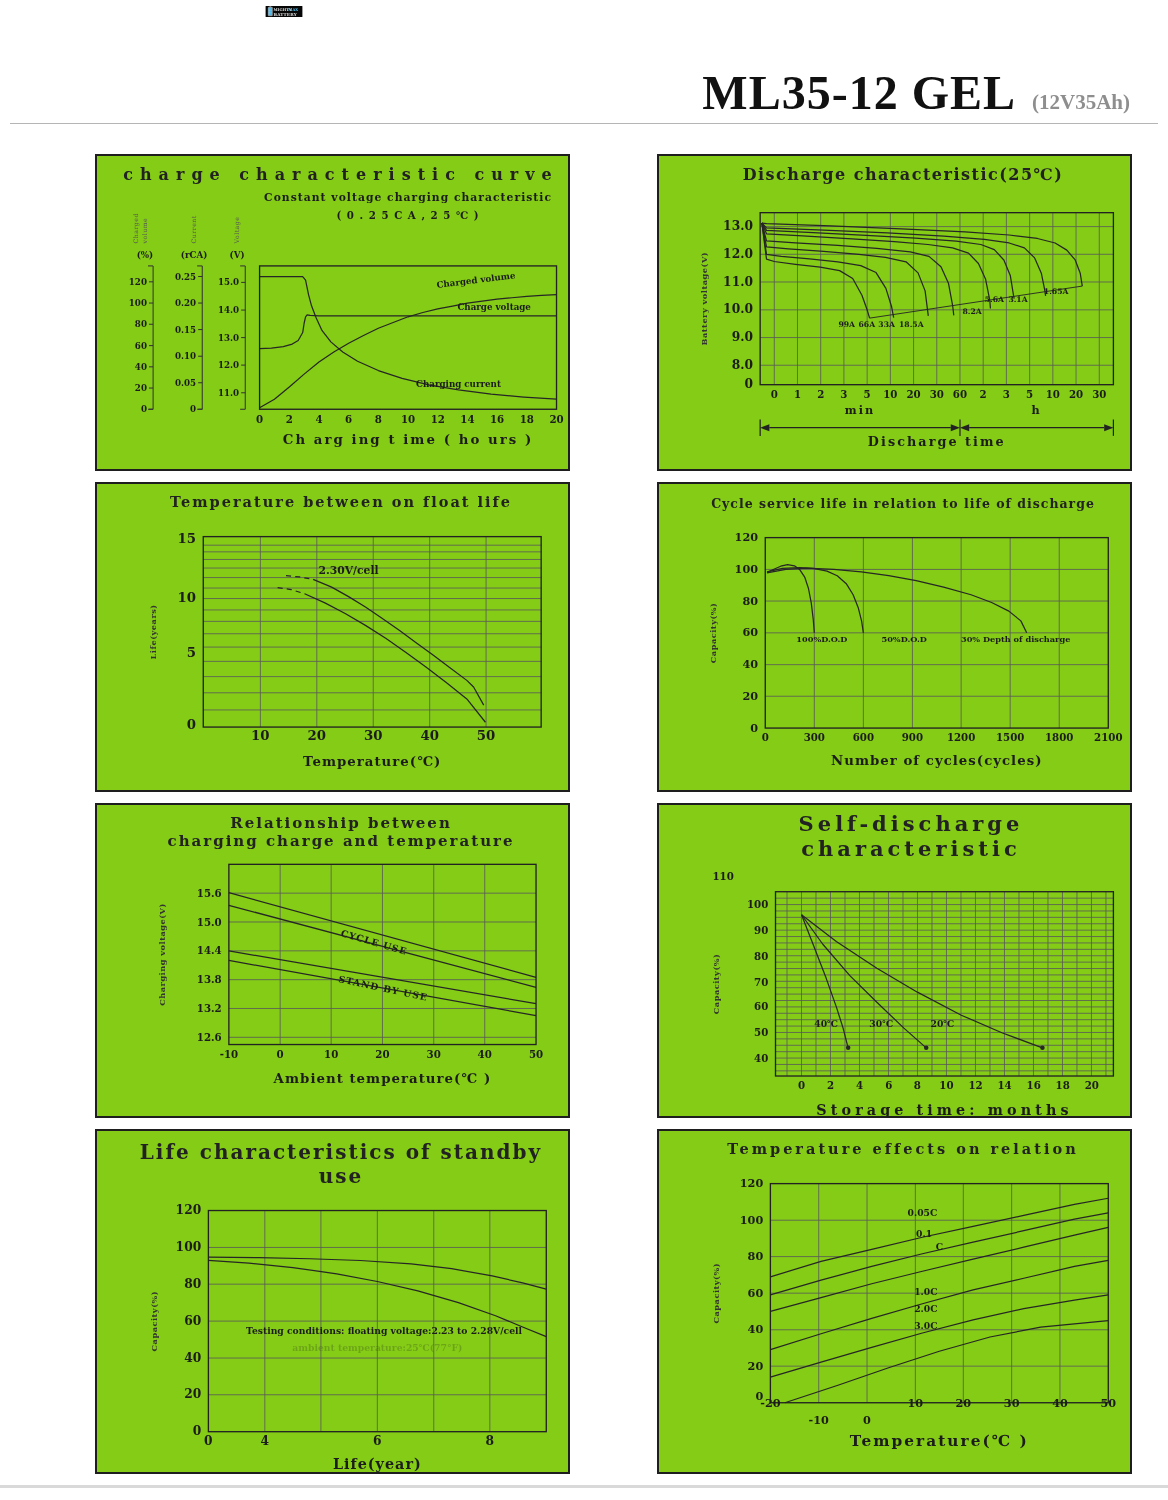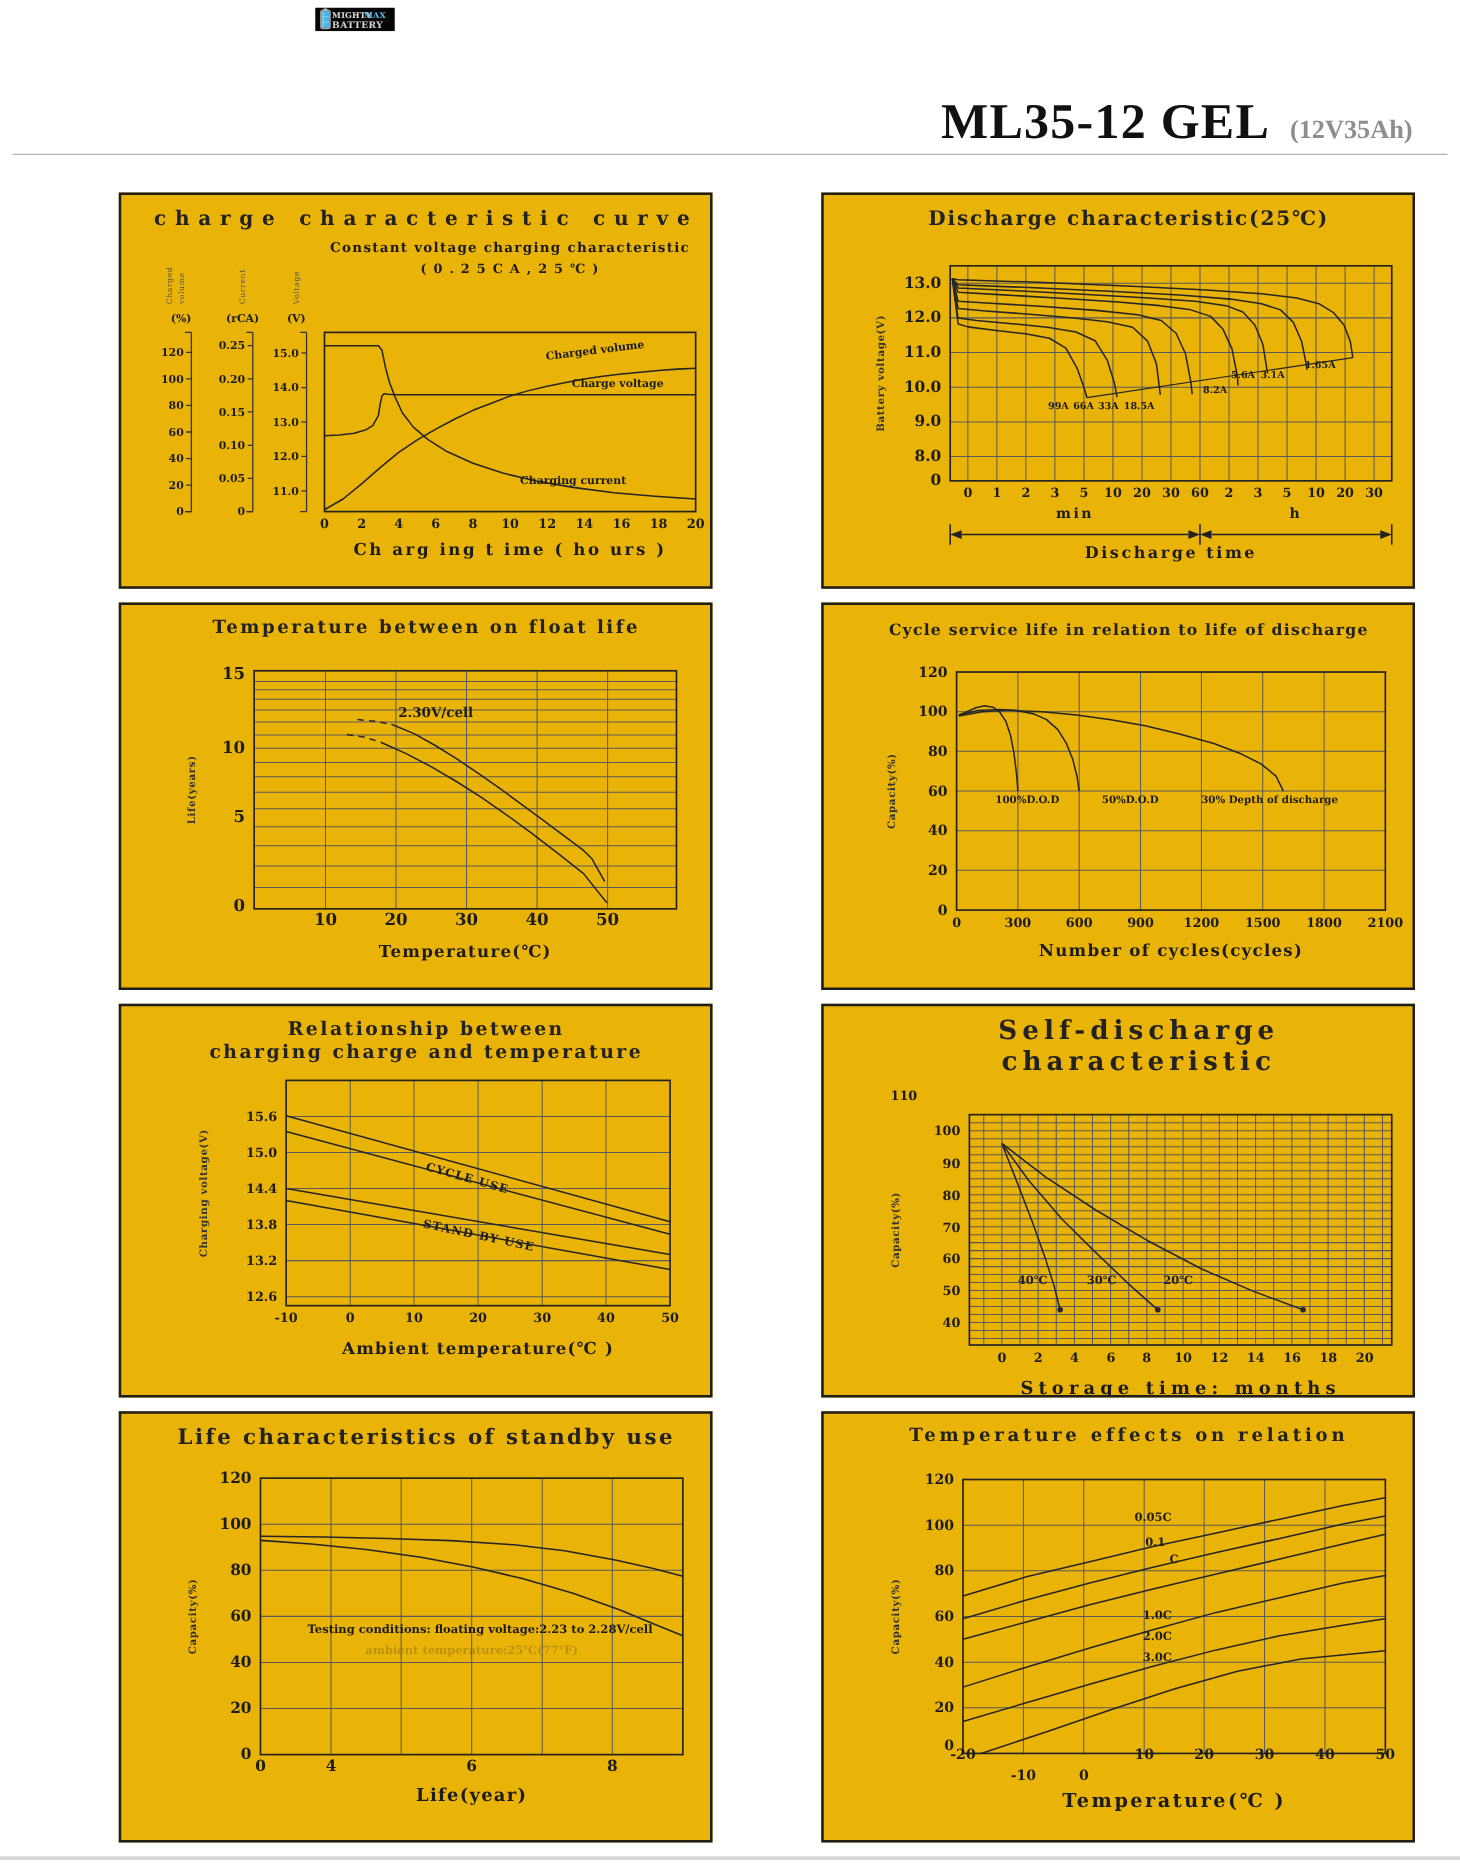--- a/index.html
+++ b/index.html
@@ -1,34 +1,34 @@
 <!DOCTYPE html>
 <html><head>
 <meta charset="utf-8">
 <style>
   html,body{margin:0;padding:0;background:#ffffff;}
   body{width:1168px;height:1500px;font-family:"DejaVu Serif",serif;color:#1c1c1c;}
   .page{position:relative;width:1168px;height:1500px;background:#fff;overflow:hidden;}
   header{display:flex;align-items:flex-start;padding:6px 38px 0 100px;height:114px;flex-direction:column;}
   .logo-svg{width:368px;height:110px;display:block;}
   .model{margin-left:auto;display:flex;align-items:baseline;gap:16px;margin-top:48px;white-space:nowrap;}
-  .model-name{font-size:40px;font-weight:bold;letter-spacing:1px;font-family:"Liberation Serif",serif;color:#111;}
+  .model-name{font-size:48px;font-weight:bold;letter-spacing:1px;font-family:"Liberation Serif",serif;color:#111;}
   .model-spec{font-size:21px;font-weight:bold;color:#8e8e8e;font-family:"Liberation Serif",serif;}
   .divider{border:none;border-top:1px solid #b5b5b5;margin:3px 10px 0 10px;}
   main{display:grid;grid-template-columns:475px 475px;grid-template-rows:317px 310px 315px 345px;column-gap:87px;row-gap:11px;margin:30px 0 0 95px;}
-  .panel{border:2px solid #1e1e1e;background:#eab308;display:flex;flex-direction:column;align-items:center;overflow:hidden;padding-left:17px;}
+  .panel{border:2px solid #1e1e1e;background:#84cc16;display:flex;flex-direction:column;align-items:center;overflow:hidden;padding-left:17px;}
   .panel h2{margin:9px 6px 0 6px;font-weight:bold;text-align:center;line-height:1.2;color:#222;}
   .panel svg.chart{width:471px;flex:0 0 auto;}
   .c1 h2{font-size:16px;letter-spacing:7px;}
   .c2 h2{font-size:16px;letter-spacing:1.5px;}
   .c3 h2{font-size:14.5px;letter-spacing:2px;}
   .c4 h2{font-size:12.5px;letter-spacing:1px;margin-top:12px;}
   .c5 h2{font-size:15px;letter-spacing:2px;}
   .c6 h2{font-size:21px;letter-spacing:4px;margin-top:6px;margin-left:22px;}
-  .c7 h2{font-size:17px;letter-spacing:2px;}
+  .c7 h2{font-size:20px;letter-spacing:2px;}
   .c8 h2{font-size:14.5px;letter-spacing:3px;}
   .footer-rule{position:absolute;left:0;right:0;bottom:12px;border-top:3px solid #d9d9d9;}
   svg text{font-family:"DejaVu Serif",serif;}
 </style>
 </head>
 <body>
 
 <div class="page">
   <header>
     <svg class="logo-svg" viewBox="0 0 368 110">

